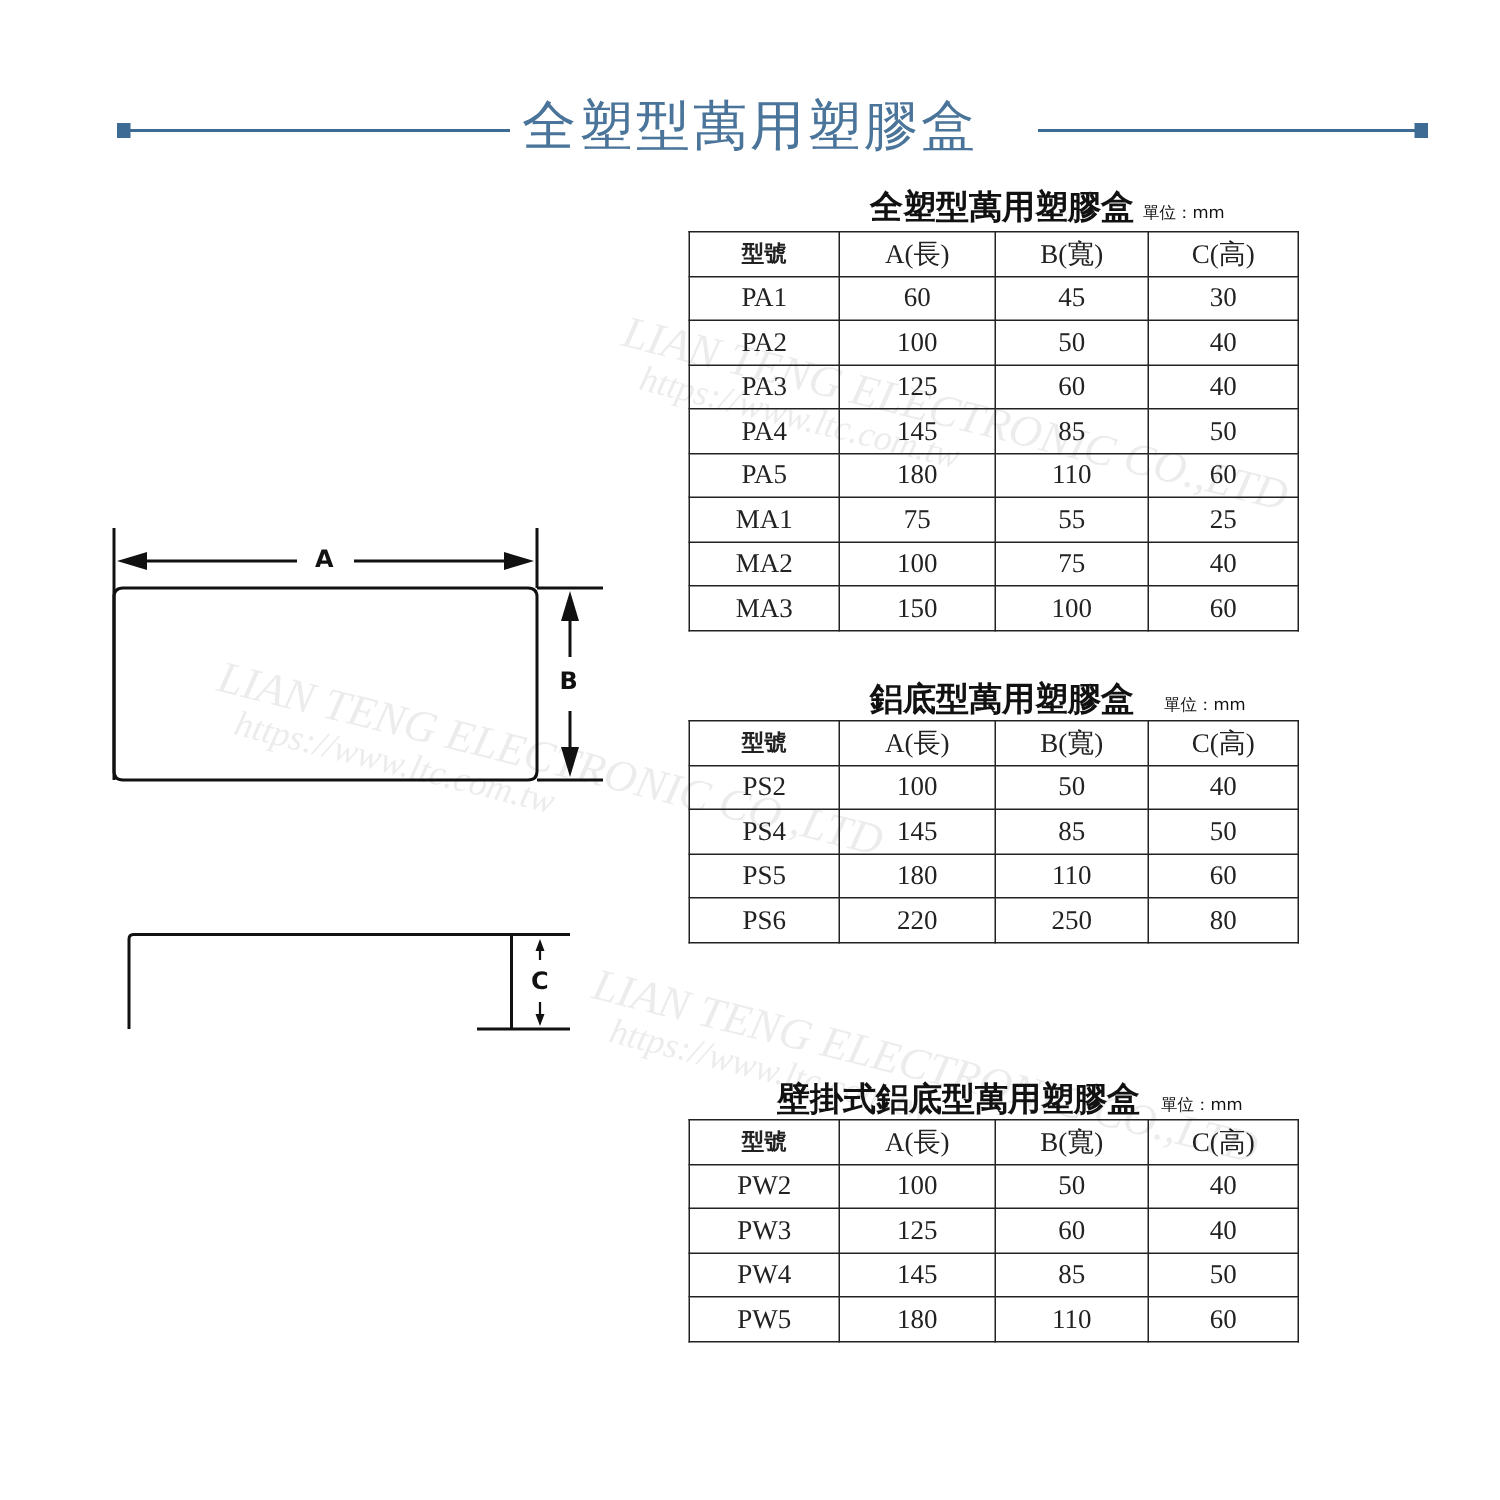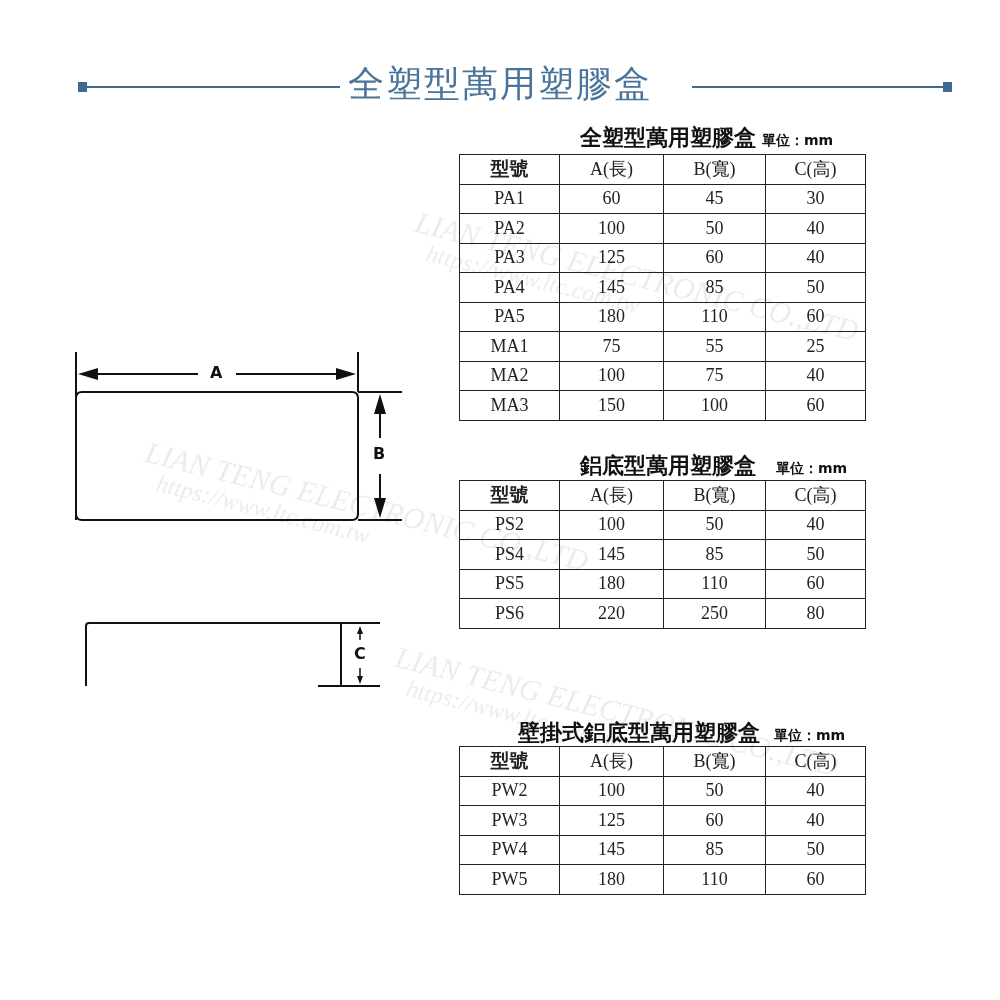--- a/index.html
+++ b/index.html
@@ -1,24 +1,24 @@
 <!DOCTYPE html>
 <html><head>
 <meta charset="utf-8">
 <style>
   html, body { margin:0; padding:0; background:#ffffff; }
   body { width:1000px; height:1000px; position:relative; overflow:hidden; font-family:"DejaVu Sans", sans-serif; }
   .hdr-line { position:absolute; top:86px; height:2px; background:#3d6b94; }
   .hdr-sq { position:absolute; top:82px; width:9px; height:10px; background:#3d6b94; }
   .hdr-title { position:absolute; top:60px; left:0; width:1000px; text-align:center; font-size:36px; color:#4a7499; letter-spacing:2px; font-weight:300; }
   .tbl-title { position:absolute; font-size:22px; font-weight:bold; color:#111; white-space:nowrap; }
-  .tbl-title .unit { font-size:14px; font-weight:bold; margin-left:6px;margin-top:13px; }
+  .tbl-title .unit { font-size:11px; font-weight:normal; margin-left:6px;margin-top:13px; }
   table.spec { position:absolute; left:459px; border-collapse:collapse; font-family:"Liberation Serif", serif; font-size:18px; color:#222; background:rgba(255,255,255,0.0); }
   table.spec td, table.spec th { border:1.5px solid #222; text-align:center; height:28.5px; padding:0; font-weight:normal; }
-  table.spec th.model { font-family:Liberation Mono, monospace; font-weight:bold; font-size:19px; }
+  table.spec th.model { font-family:Liberation Mono, monospace; font-weight:bold; font-size:15px; }
   table.spec col.c0 { width:100px; }
   table.spec col.c1 { width:104px; }
   table.spec col.c2 { width:102px; }
   table.spec col.c3 { width:100px; }
   .dim-label { position:absolute; font-size:16px; font-weight:bold; color:#111; font-family:"DejaVu Sans", sans-serif; }
   .wm { position:absolute; color:rgba(150,150,150,0.18); font-family:"Liberation Serif", serif; font-style:italic; white-space:nowrap; transform:rotate(14deg); transform-origin:left top; pointer-events:none; }
 </style>
 </head>
 <body>
 

